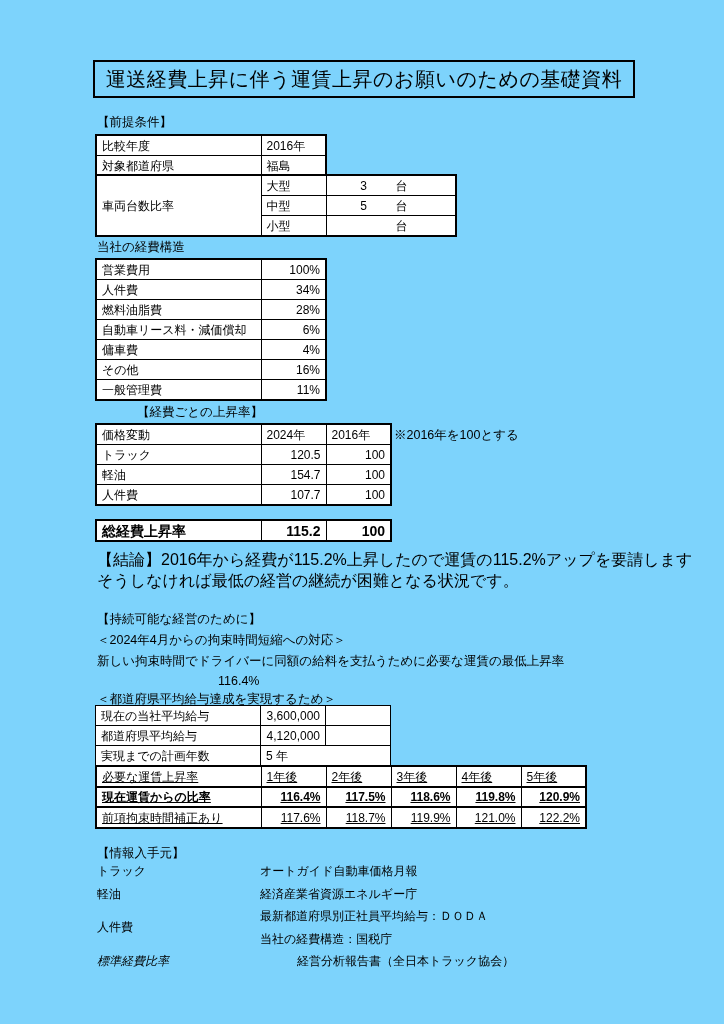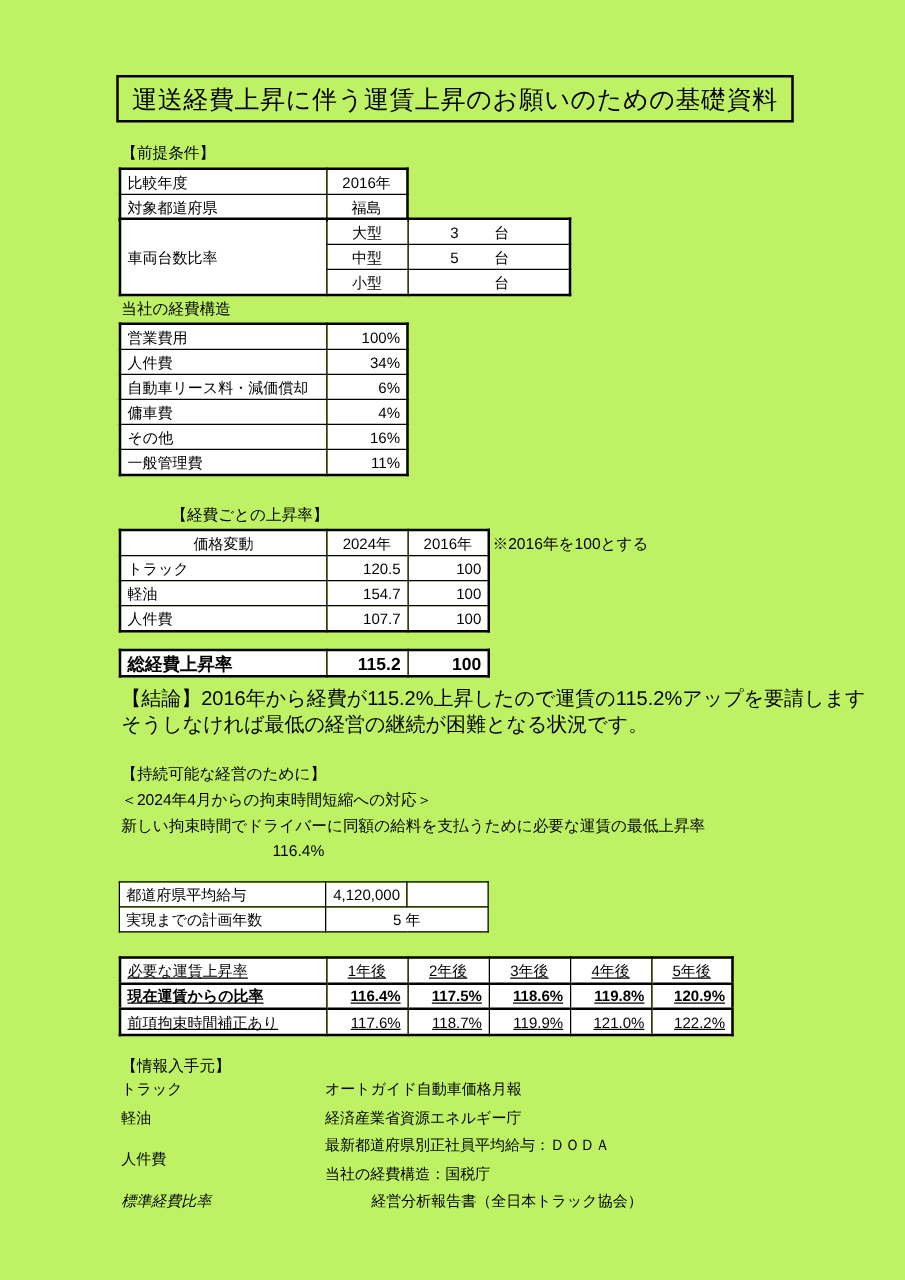--- a/index.html
+++ b/index.html
@@ -1,28 +1,28 @@
 <!DOCTYPE html>
 <html><head>
 <meta charset="utf-8">
 <style>
   html,body{margin:0;padding:0;background:#fff;}
-  .page{position:relative;width:724px;height:1024px;background:#bef264;
+  .page{position:relative;width:724px;height:1024px;background:#7dd3fc;
         font-family:"Liberation Sans",sans-serif;color:#000;overflow:hidden;}
   .abs{position:absolute;}
   .h{font-size:12.5px;white-space:nowrap;line-height:16px;}
   .title-box{display:flex;align-items:center;justify-content:center;
              border:2px solid #000;font-size:20px;white-space:nowrap;letter-spacing:0.5px;}
   table.grid{position:absolute;border-collapse:collapse;table-layout:fixed;font-size:12px;}
   table.grid td{border:1px solid #000;height:19px;padding:0 5px;white-space:nowrap;
                 overflow:hidden;background:#fff;line-height:1;}
   table.b2{border:2px solid #000;}
   td.blue{background:#ddebf7;}
   td.pink{background:#fce4d6;}
-  td.c{text-align:center;}
+  td.c{}
   td.r{text-align:right;}
   td.ghost{border:none;background:transparent;}
   .bold{font-weight:bold;}
   td.big{font-size:14px;height:21px;}
   tr.rowstrong td{border-top:2px solid #000;border-bottom:2px solid #000;height:18px;}
   td.split{padding:0;}
   td.split .num{display:inline-block;width:54%;text-align:center;}
   td.split .unit{display:inline-block;width:45%;text-align:left;}
   .concl{font-size:16px;line-height:21px;white-space:nowrap;}
   .src-label,.src-value{font-size:12px;white-space:nowrap;line-height:15px;}
@@ -92,20 +92,24 @@
     <tbody>
         <tr>
           <td class="blue">営業費用</td>
         <td class="r">100%</td>
         </tr>
     <tr>
           <td class="blue">人件費</td>
         <td class="r">34%</td>
         </tr>
     <tr>
+          <td class="blue">燃料油脂費</td>
+        <td class="r">28%</td>
+        </tr>
+    <tr>
           <td class="blue">自動車リース料・減価償却</td>
         <td class="r">6%</td>
         </tr>
     <tr>
           <td class="blue">傭車費</td>
         <td class="r">4%</td>
         </tr>
     <tr>
           <td class="blue">その他</td>
         <td class="r">16%</td>
@@ -168,28 +172,34 @@
 
   <div class="abs concl" style="left:97px;top:549px;">
     <div>【結論】2016年から経費が115.2%上昇したので運賃の115.2%アップを要請します</div>
     <div>そうしなければ最低の経営の継続が困難となる状況です。</div>
   </div>
 
   <div class="abs h" style="left:97px;top:611px;">【持続可能な経営のために】</div>
   <div class="abs h" style="left:97px;top:632px;">＜2024年4月からの拘束時間短縮への対応＞</div>
   <div class="abs h" style="left:97px;top:653px;">新しい拘束時間でドライバーに同額の給料を支払うために必要な運賃の最低上昇率</div>
   <div class="abs h" style="left:218px;top:673px;">116.4%</div>
+  <div class="abs h" style="left:97px;top:691px;">＜都道府県平均給与達成を実現するため＞</div>
 
   <table class="grid" style="left:95px;top:705px;width:295px;">
     <colgroup>
         <col style="width:165px">
         <col style="width:65px">
         <col style="width:65px">
       </colgroup>
     <tbody>
+        <tr>
+      <td class="blue">現在の当社平均給与</td>
+      <td class="r">3,600,000</td>
+      <td class="ghost"></td>
+    </tr>
     <tr>
       <td class="blue">都道府県平均給与</td>
       <td class="r">4,120,000</td>
       <td class="ghost"></td>
     </tr>
     <tr>
       <td class="blue">実現までの計画年数</td>
       <td class="c" colspan="2">5 年</td>
     </tr>
   </tbody>

